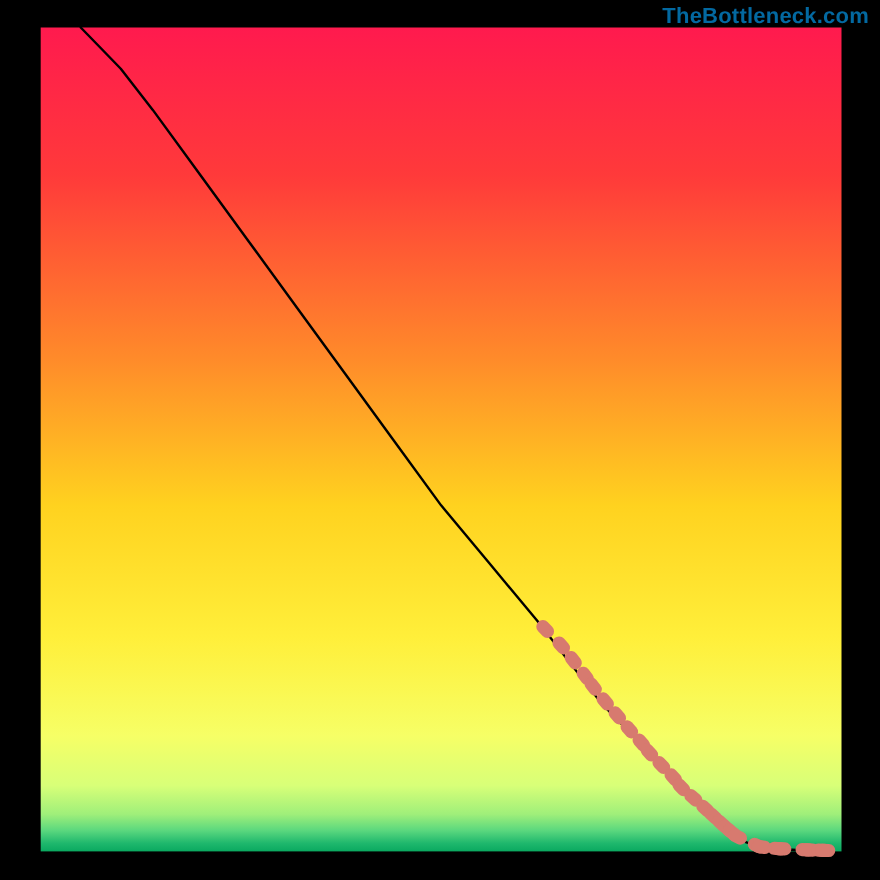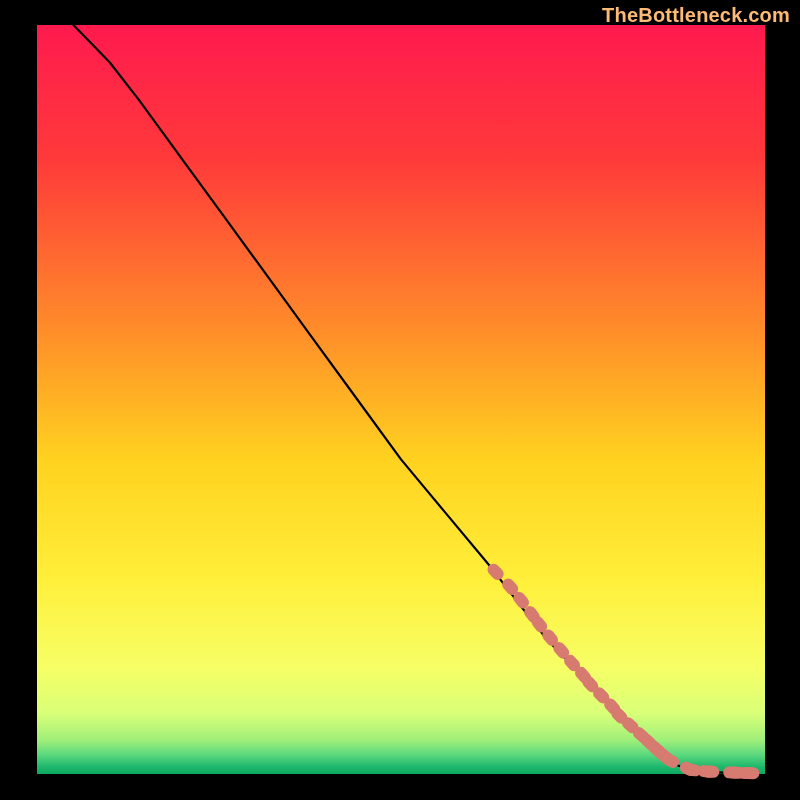--- a/index.html
+++ b/index.html
@@ -16,21 +16,21 @@
     height: 800px;
   }
   svg { display: block; }
   .watermark {
     position: absolute;
     top: 4px;
     right: 10px;
     font-family: Arial, Helvetica, sans-serif;
     font-size: 20px;
     font-weight: 600;
-    color: #fdba74;
+    color: #0369a1;
     letter-spacing: 0.2px;
   }
 </style>
 </head>
 <body>
 
 <div class="stage">
   <svg id="svg" width="800" height="800" viewBox="0 0 800 800">
     <defs>
       <linearGradient id="heat" x1="0" y1="0" x2="0" y2="1">

